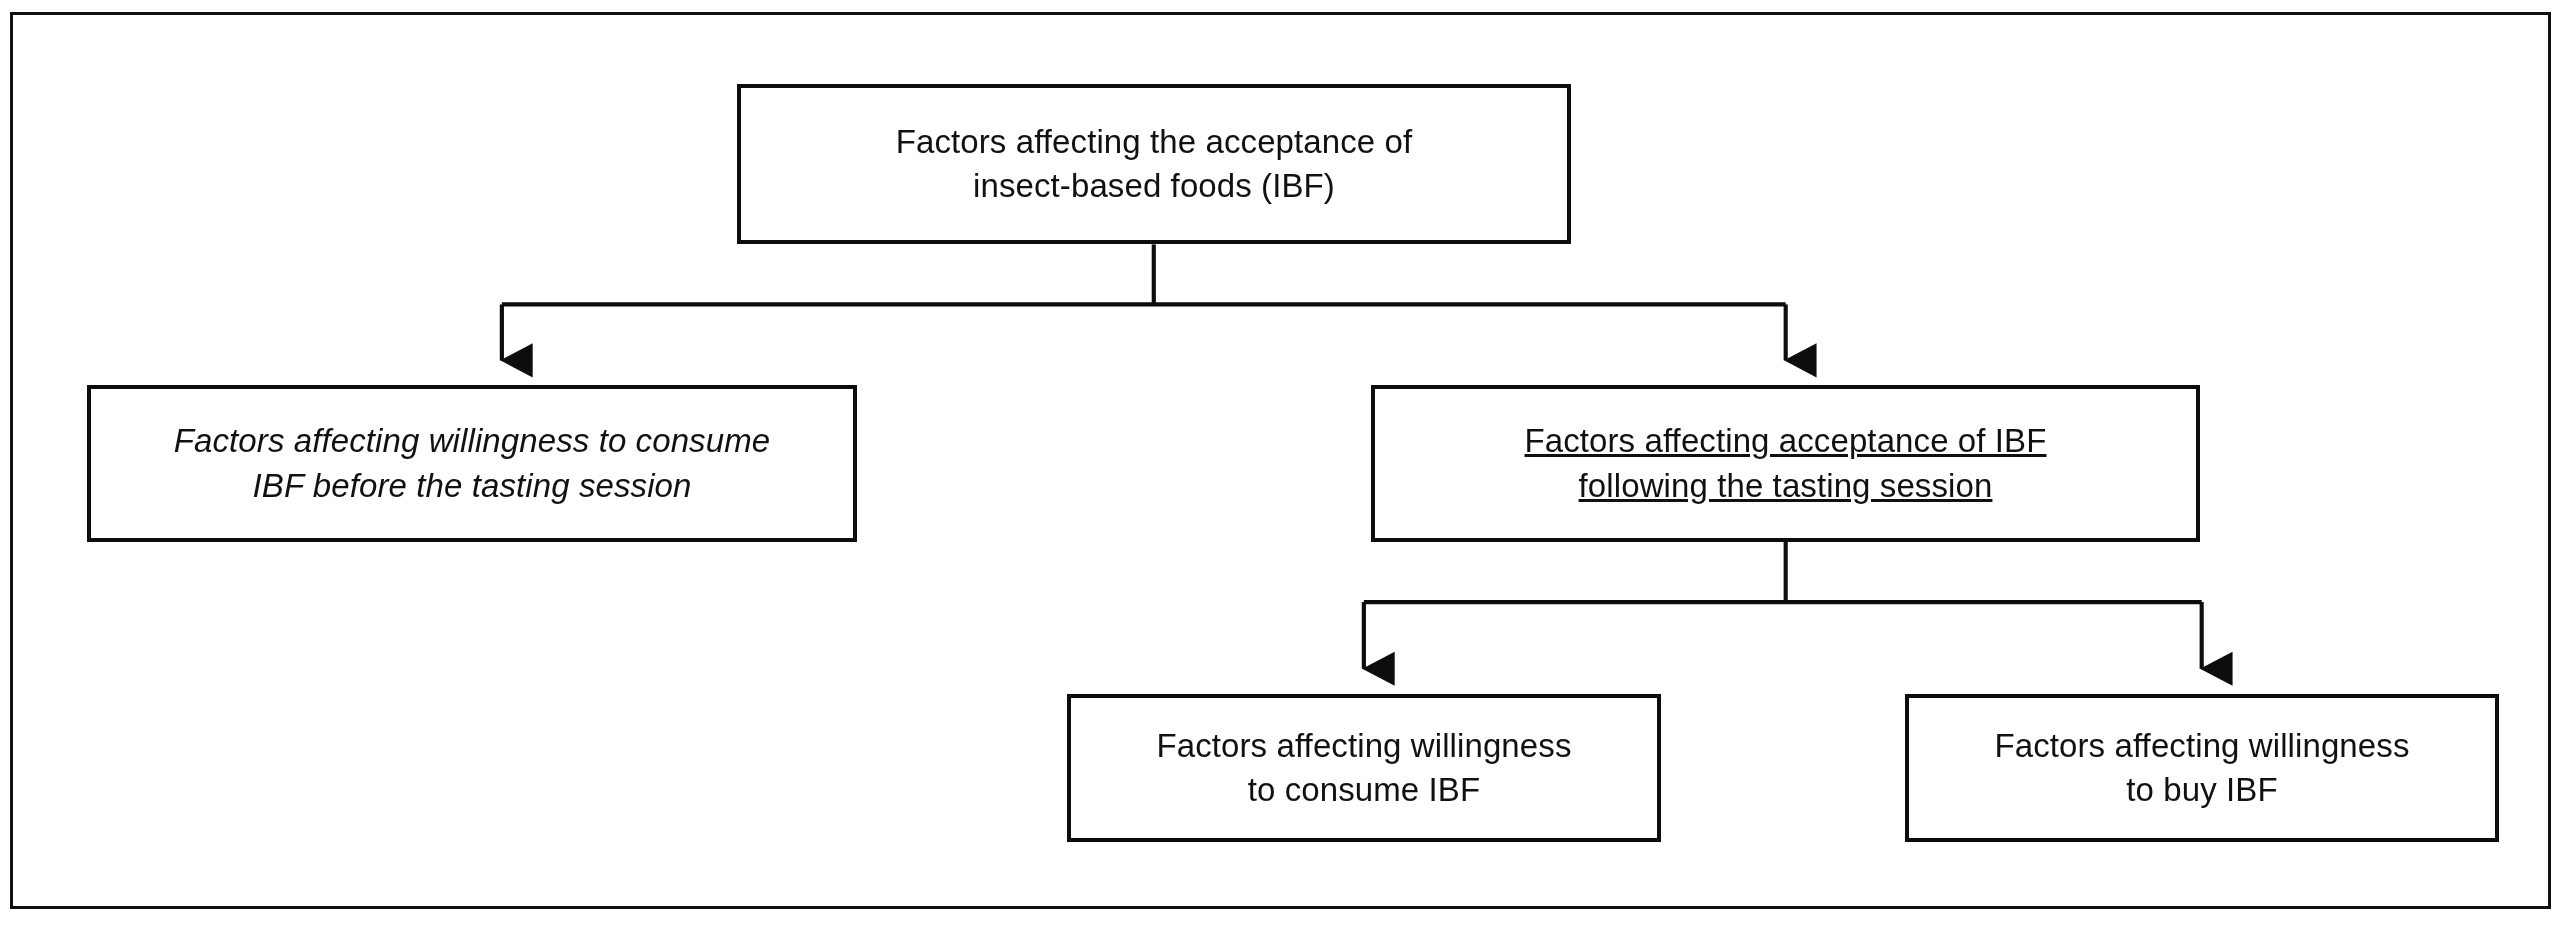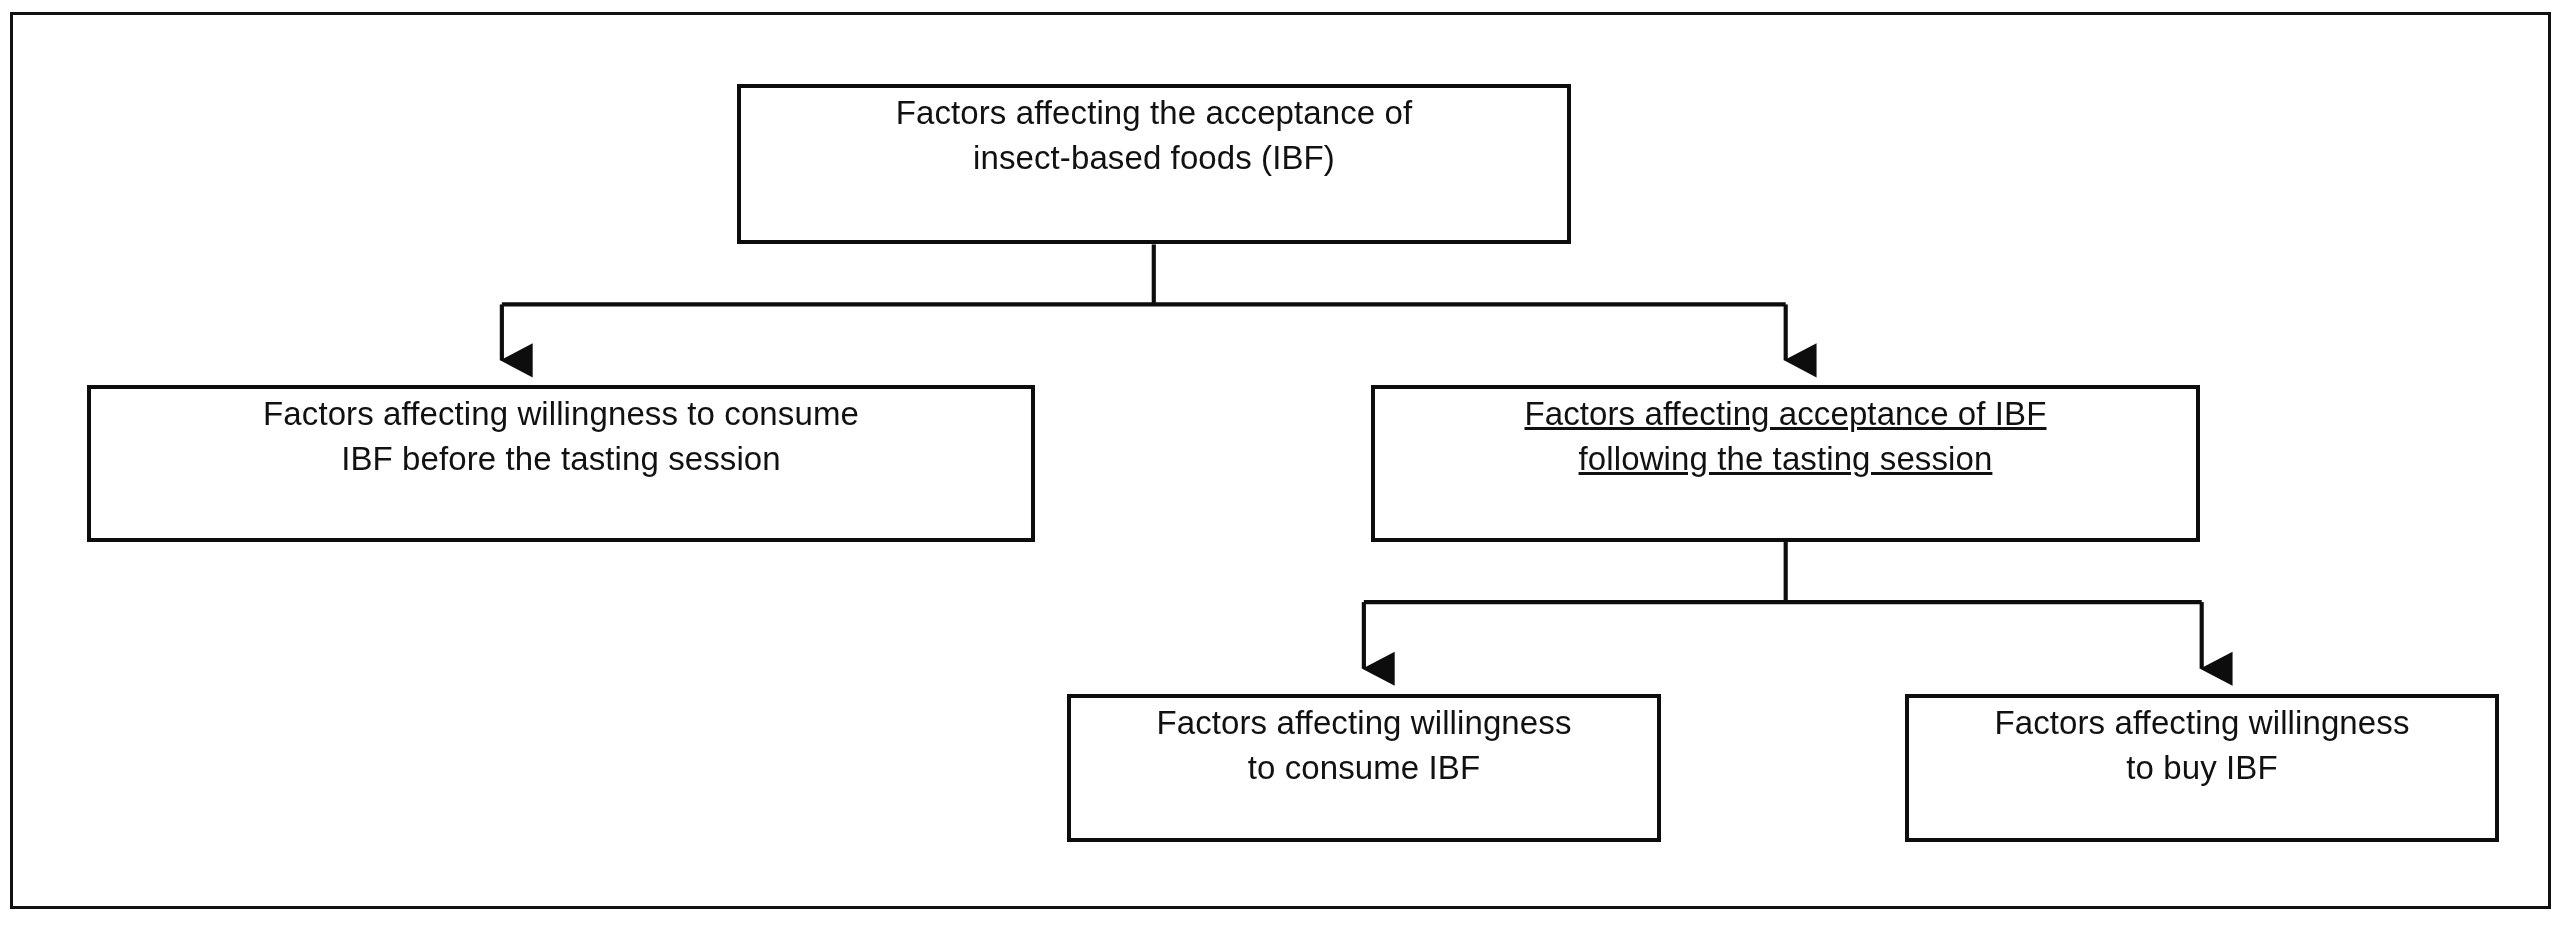--- a/index.html
+++ b/index.html
@@ -29,20 +29,21 @@
     border: 3.3px solid #111111;
     background: #ffffff;
   }
   
   .node {
     position: absolute;
     box-sizing: border-box;
     border: 4.2px solid #0d0d0d;
     background: #ffffff;
     display: flex;
+    align-items: center;
     justify-content: center;
     text-align: center;
     color: #111111;
     font-size: 33px;
     line-height: 1.34;
     letter-spacing: 0.1px;
     padding: 3.3px 8.3px;
   }
   .node .label {
     display: block;
@@ -85,21 +86,21 @@
       <path d="M 1636 722 L 1636 802" stroke="#0d0d0d" stroke-width="5" fill="none" marker-end="url(#arrowdown)"></path>
       <path d="M 2641 722 L 2641 802" stroke="#0d0d0d" stroke-width="5" fill="none" marker-end="url(#arrowdown)"></path>
     </g>
   </svg>
 
   <div class="node" style="left:737px; top:84px; width:834px; height:160px;">
     <span class="label">Factors affecting the acceptance of
 insect-based foods (IBF)</span>
   </div>
 
-  <div class="node" style="left:87px; top:385px; width:948px; height:157px;">
+  <div class="node" style="left:87px; top:385px; width:770px; height:157px;font-style:italic;">
     <span class="label">Factors affecting willingness to consume
 IBF before the tasting session</span>
   </div>
 
   <div class="node" style="left:1371px; top:385px; width:829px; height:157px;text-decoration:underline;">
     <span class="label">Factors affecting acceptance of IBF
 following the tasting session</span>
   </div>
 
   <div class="node" style="left:1067px; top:694px; width:594px; height:148px;">

